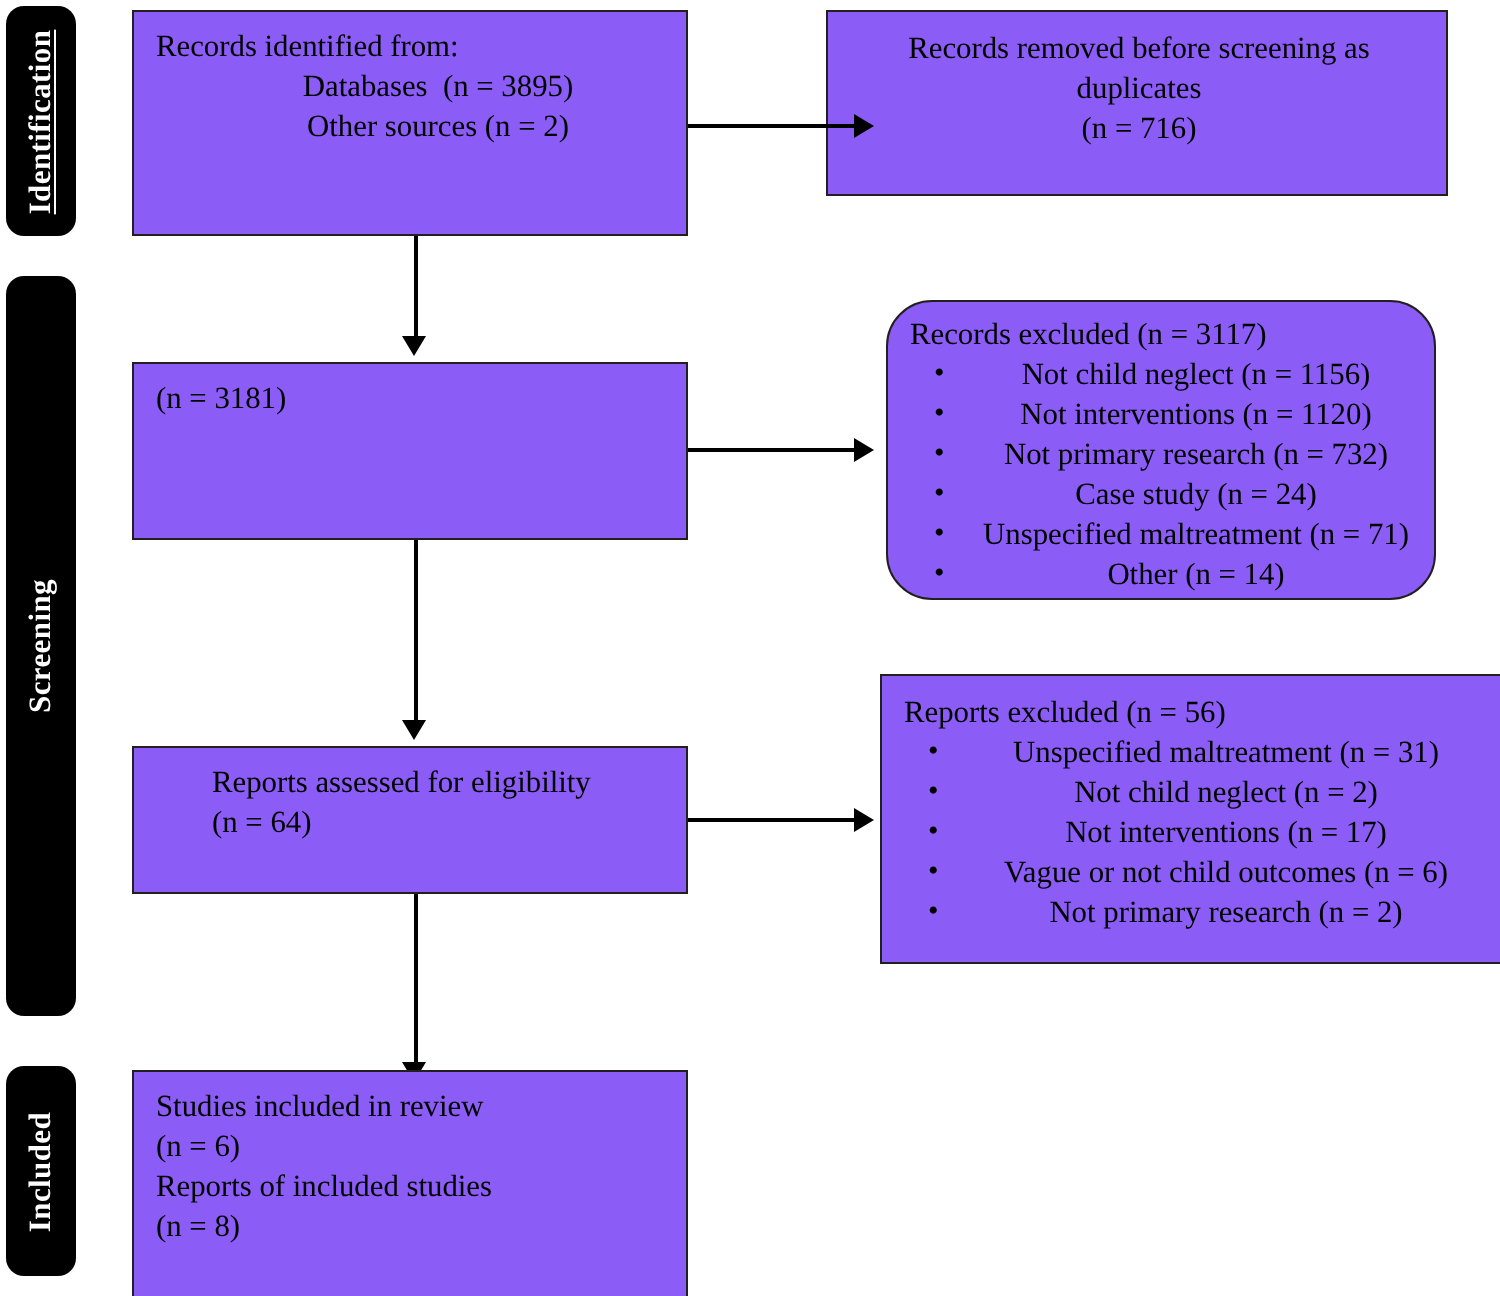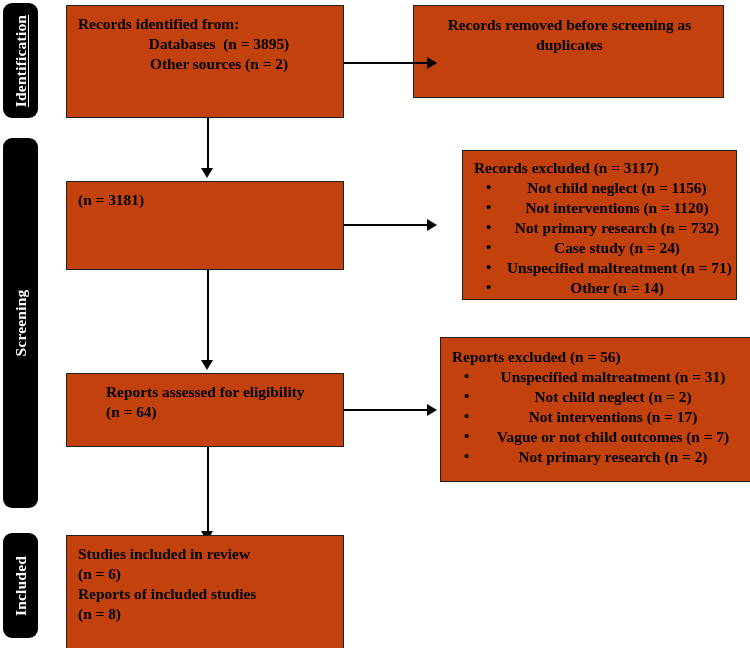--- a/index.html
+++ b/index.html
@@ -44,24 +44,23 @@
     letter-spacing: 0.2px;
   }
   .phase-label.underlined {
     text-decoration: underline;
     text-underline-offset: 2px;
   }
 
   
   .flow-box {
     position: absolute;
-    background: #c2410c;
+    background: #8b5cf6;
     border: 1.6px solid #231f20;
     box-sizing: border-box;
-    font-weight: bold;
   }
   .box-inner {
     padding: 8px 9px 6px 11px;
     font-size: 15.4px;
     line-height: 1.30;
   }
   .box-inner.centered {
     text-align: center;
     padding-top: 9px;
   }
@@ -141,40 +140,41 @@
       <div class="line">Records identified from:</div>
       <div class="line indent">Databases  (n = 3895)</div>
       <div class="line indent">Other sources (n = 2)</div>
     </div>
   </div>
 
   <div class="flow-box" style="left:413px; top:5px; width:311px; height:93px;">
     <div class="box-inner centered">
       <div class="line">Records removed before screening as</div>
       <div class="line">duplicates</div>
+      <div class="line">(n = 716)</div>
     </div>
   </div>
 
   <div class="conn">
     <div class="h-line" style="left:344px; top:62px; width:83px;"></div>
     <div class="arrow-right" style="left:427px; top:56.5px;"></div>
   </div>
 
   <div class="conn">
     <div class="v-line" style="left:206.5px; top:118px; height:50px;"></div>
     <div class="arrow-down" style="left:201px; top:168px;"></div>
   </div>
 
   <div class="flow-box" style="left:66px; top:181px; width:278px; height:89px;">
     <div class="box-inner">
       <div class="line">(n = 3181)</div>
     </div>
   </div>
 
-  <div class="flow-box" style="left:462px; top:150px; width:275px; height:150px;">
+  <div class="flow-box" style="left:443px; top:150px; width:275px; height:150px;border-radius:23px;">
     <div class="box-inner" style="padding-top:7px;">
       <div class="line">Records excluded (n = 3117)</div>
       <ul class="bullets">
         <li>Not child neglect (n = 1156)</li>
         <li>Not interventions (n = 1120)</li>
         <li>Not primary research (n = 732)</li>
         <li>Case study (n = 24)</li>
         <li>Unspecified maltreatment (n = 71)</li>
         <li>Other (n = 14)</li>
       </ul>
@@ -198,21 +198,21 @@
     </div>
   </div>
 
   <div class="flow-box" style="left:440px; top:337px; width:311px; height:145px;">
     <div class="box-inner" style="padding-top:9px;">
       <div class="line">Reports excluded (n = 56)</div>
       <ul class="bullets">
         <li>Unspecified maltreatment (n = 31)</li>
         <li>Not child neglect (n = 2)</li>
         <li>Not interventions (n = 17)</li>
-        <li>Vague or not child outcomes (n = 7)</li>
+        <li>Vague or not child outcomes (n = 6)</li>
         <li>Not primary research (n = 2)</li>
       </ul>
     </div>
   </div>
 
   <div class="conn">
     <div class="h-line" style="left:344px; top:409px; width:83px;"></div>
     <div class="arrow-right" style="left:427px; top:403.5px;"></div>
   </div>
 

